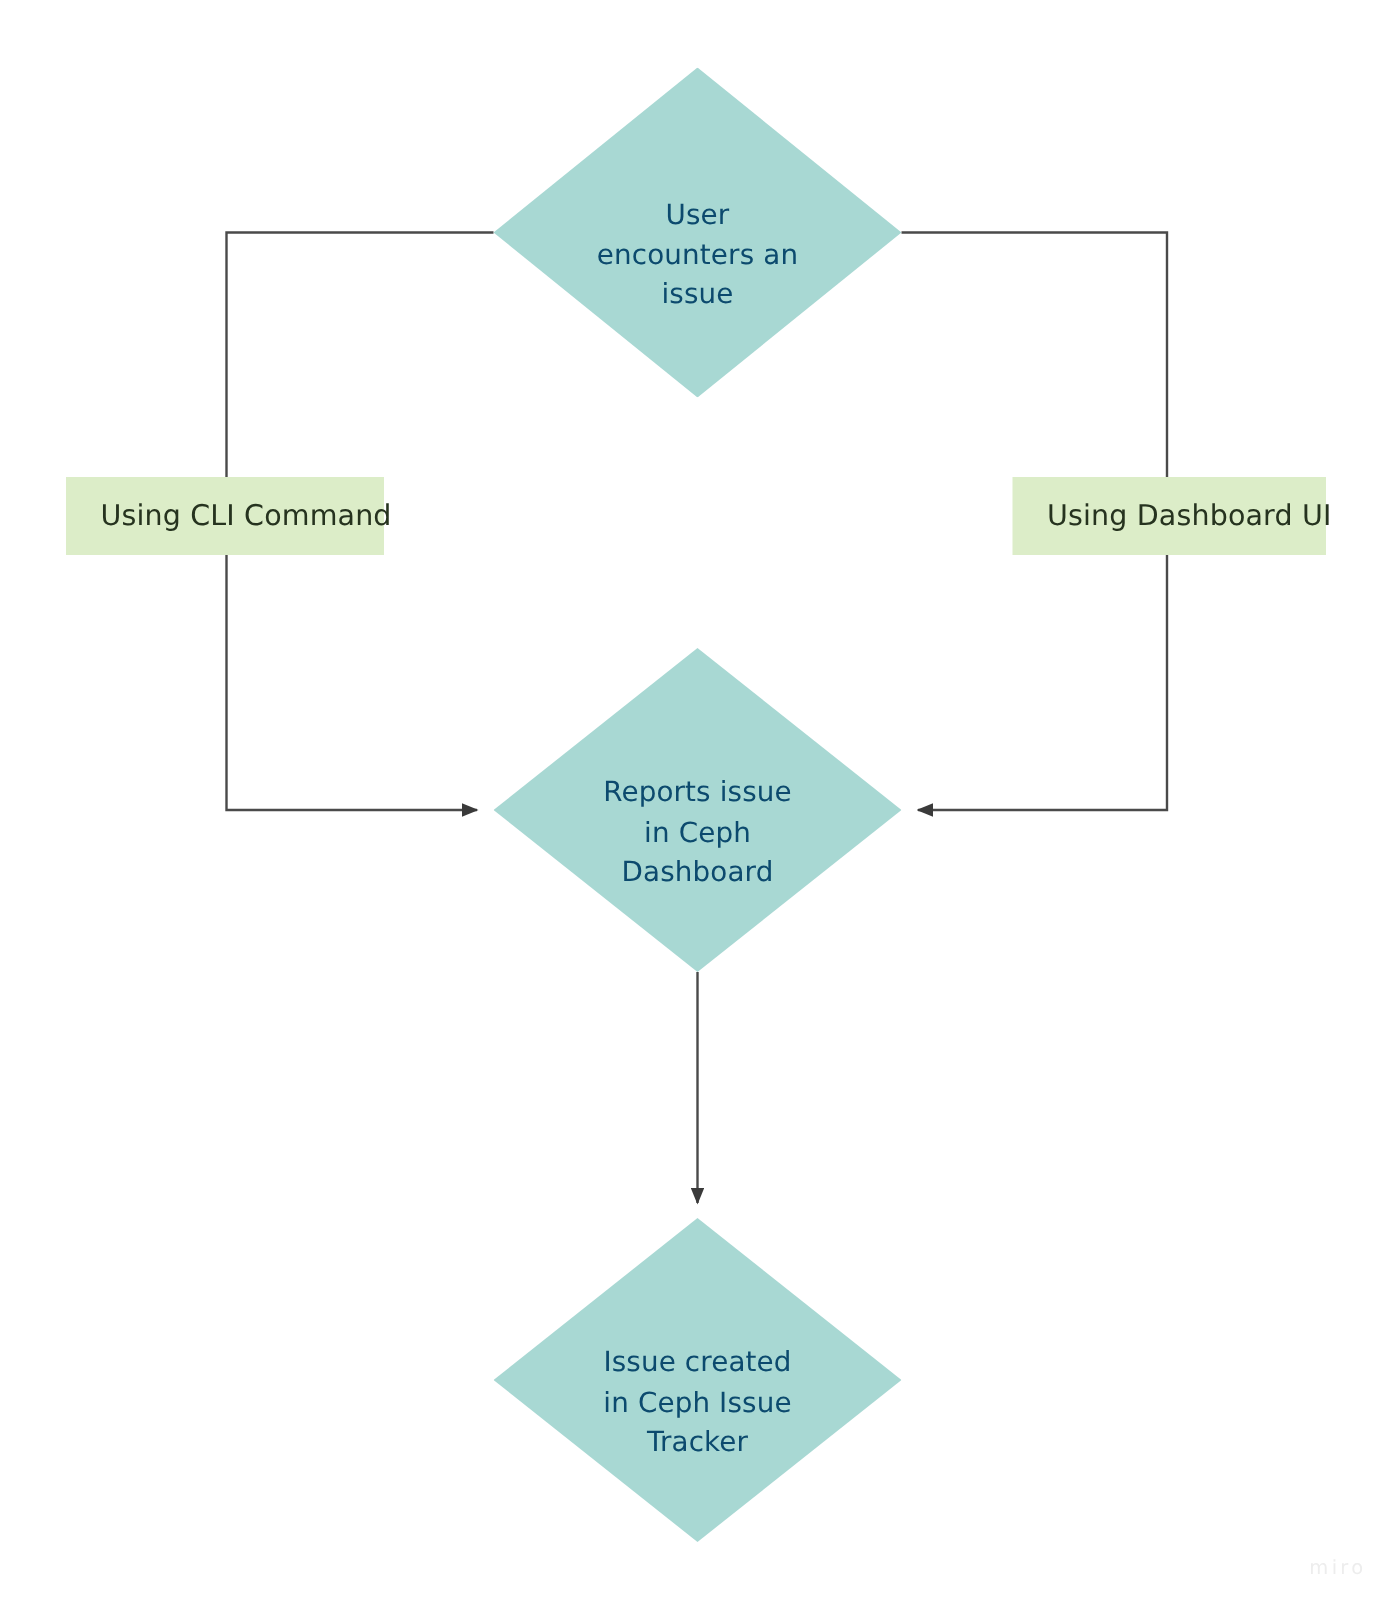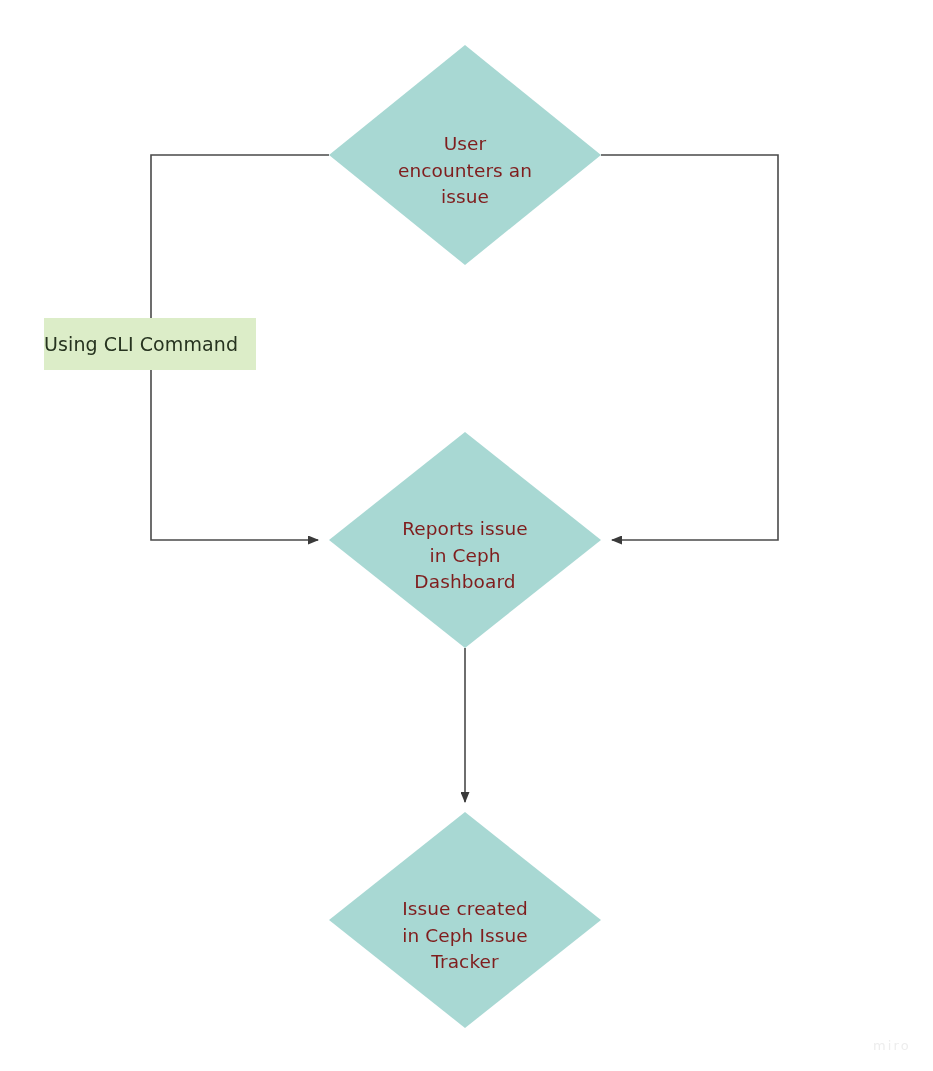--- a/index.html
+++ b/index.html
@@ -34,32 +34,32 @@
   .diamond {
     width: 272px;
     height: 220px;
     background: #a8d8d3;
     clip-path: polygon(50% 0%, 100% 50%, 50% 100%, 0% 50%);
   }
   .diamond .node-text {
     position: relative;
     z-index: 2;
     text-align: center;
-    color: #7f1d1d;
+    color: #0c4a6e;
     font-size: 18.5px;
     line-height: 1.45;
     letter-spacing: 0.1px;
     width: 180px;
     white-space: pre-line;
     margin-top: 32px;
   }
   .label-box {
     background: #dcedc8;
     height: 52px;
-    padding: 0 0;
+    padding: 0 23px;
     color: #26331f;
     font-size: 19px;
     letter-spacing: 0.1px;
     white-space: nowrap;
   }
   #node-top {
     left: 329px;
     top: 45px;
   }
   #node-middle {
@@ -134,16 +134,19 @@
   <div class="node diamond" id="node-middle">
     <div class="node-text">Reports issue
 in Ceph
 Dashboard</div>
   </div>
 
   <div class="node label-box" id="label-cli">
     <span>Using CLI Command</span>
   </div>
 
+  <div class="node label-box" id="label-dashboard">
+    <span>Using Dashboard UI</span>
+  </div>
 
   <div id="watermark">miro</div>
 
 </div>
 
 </body></html>

